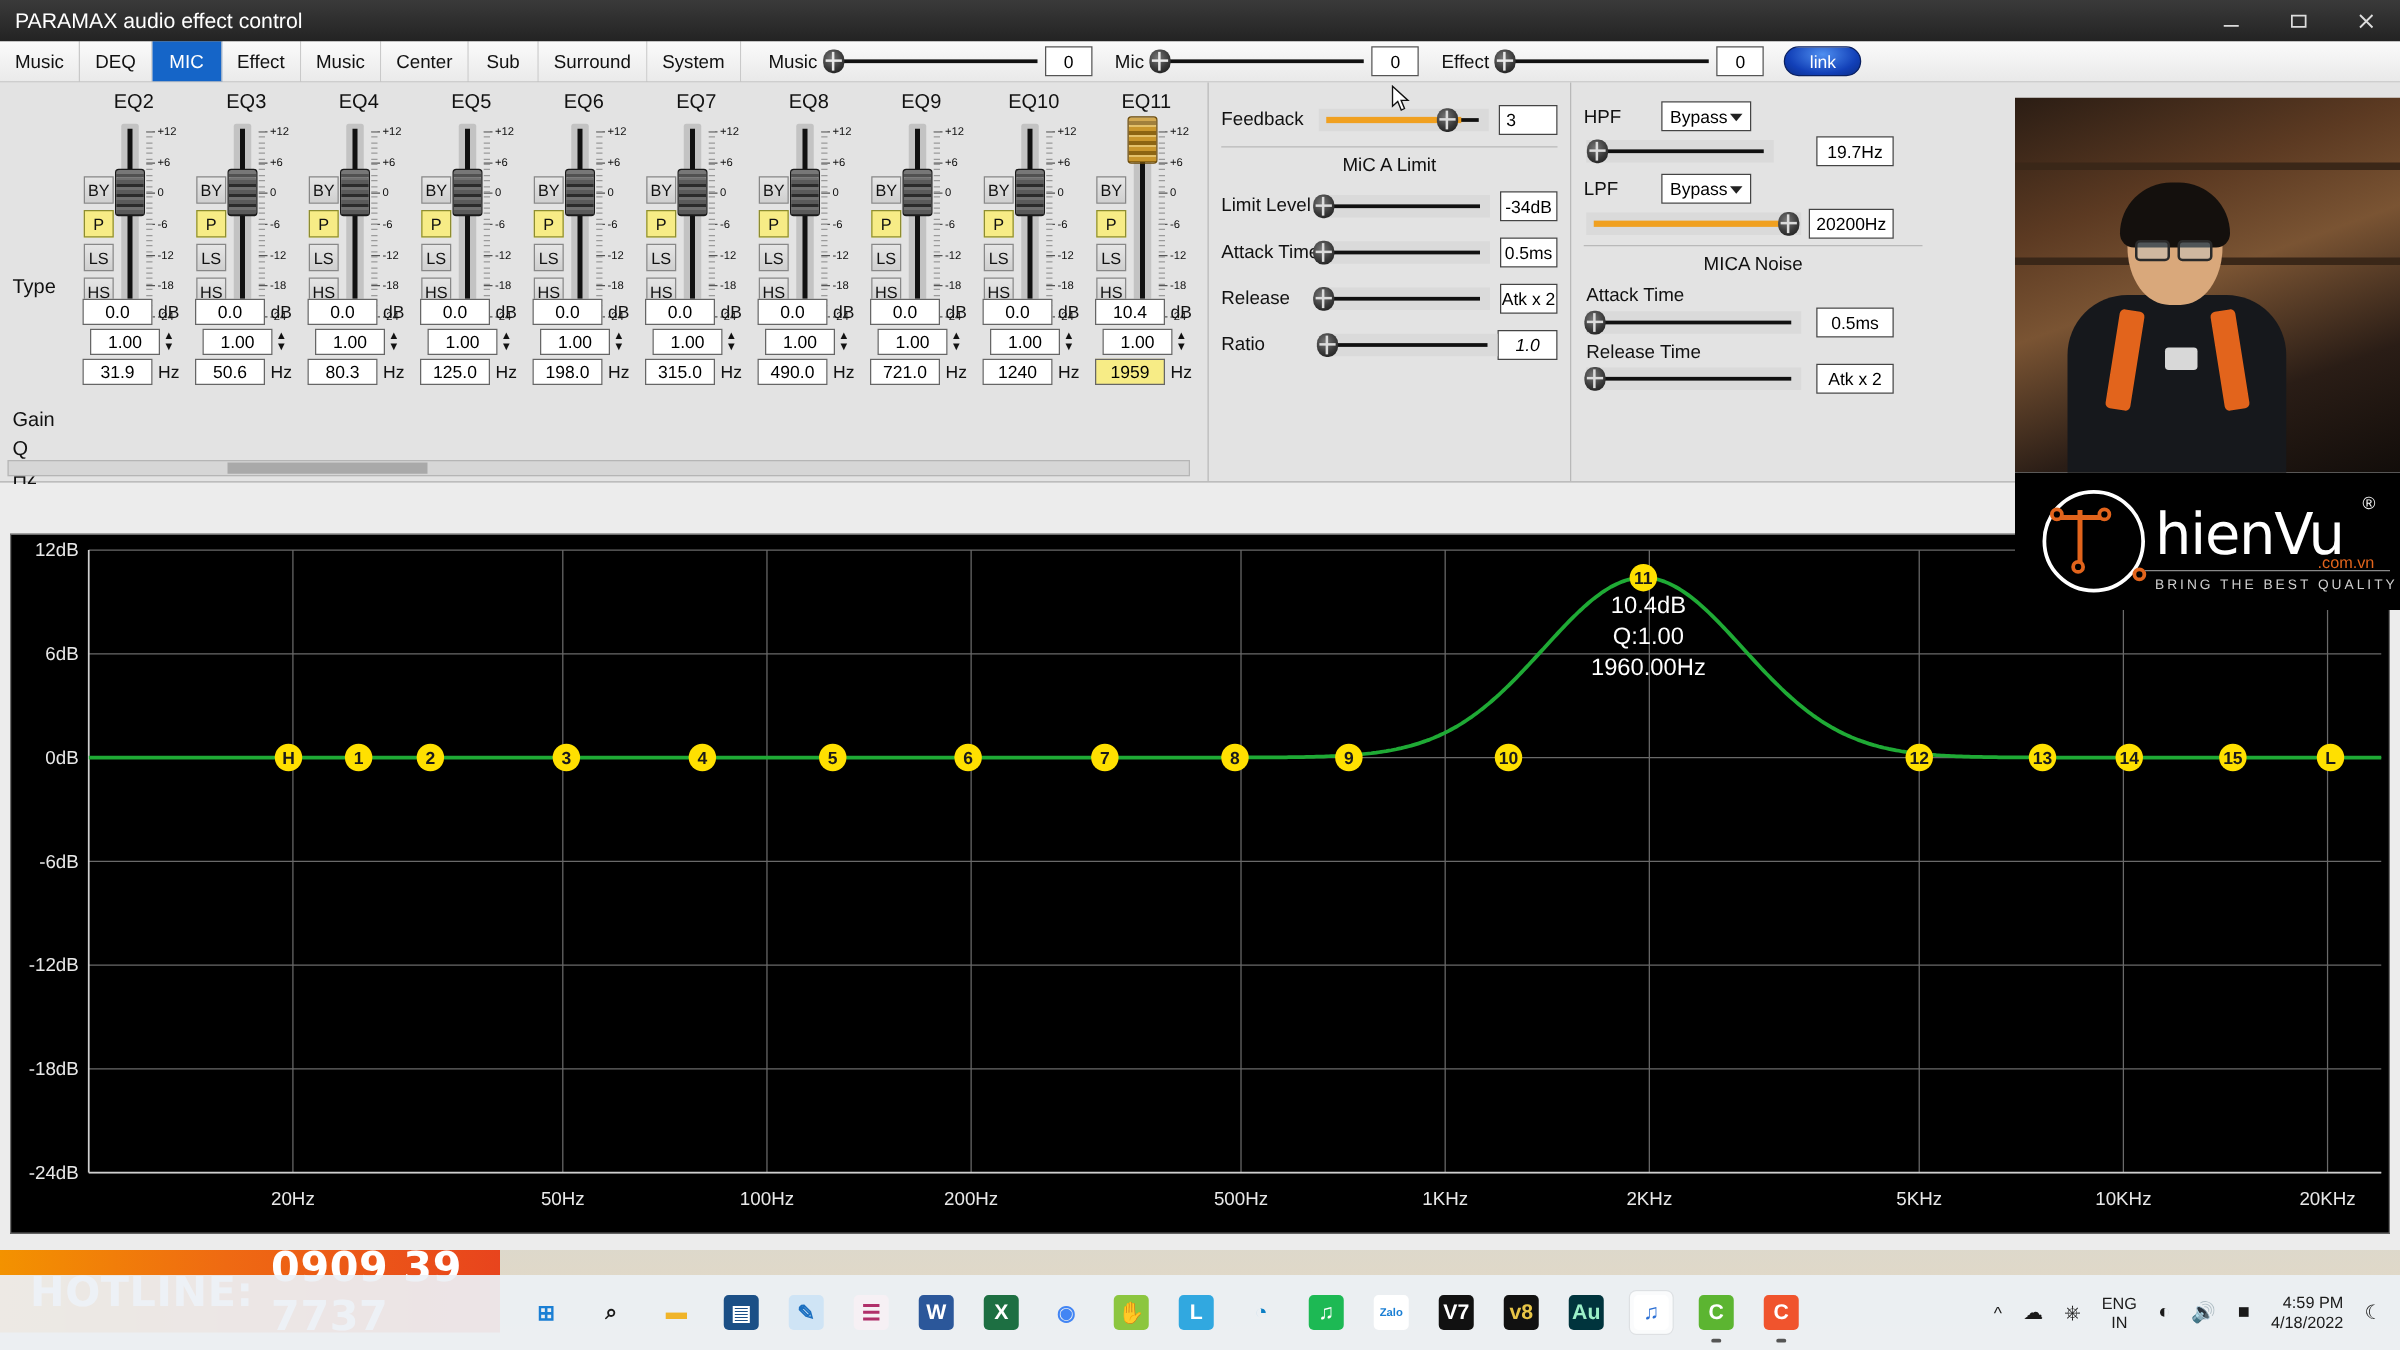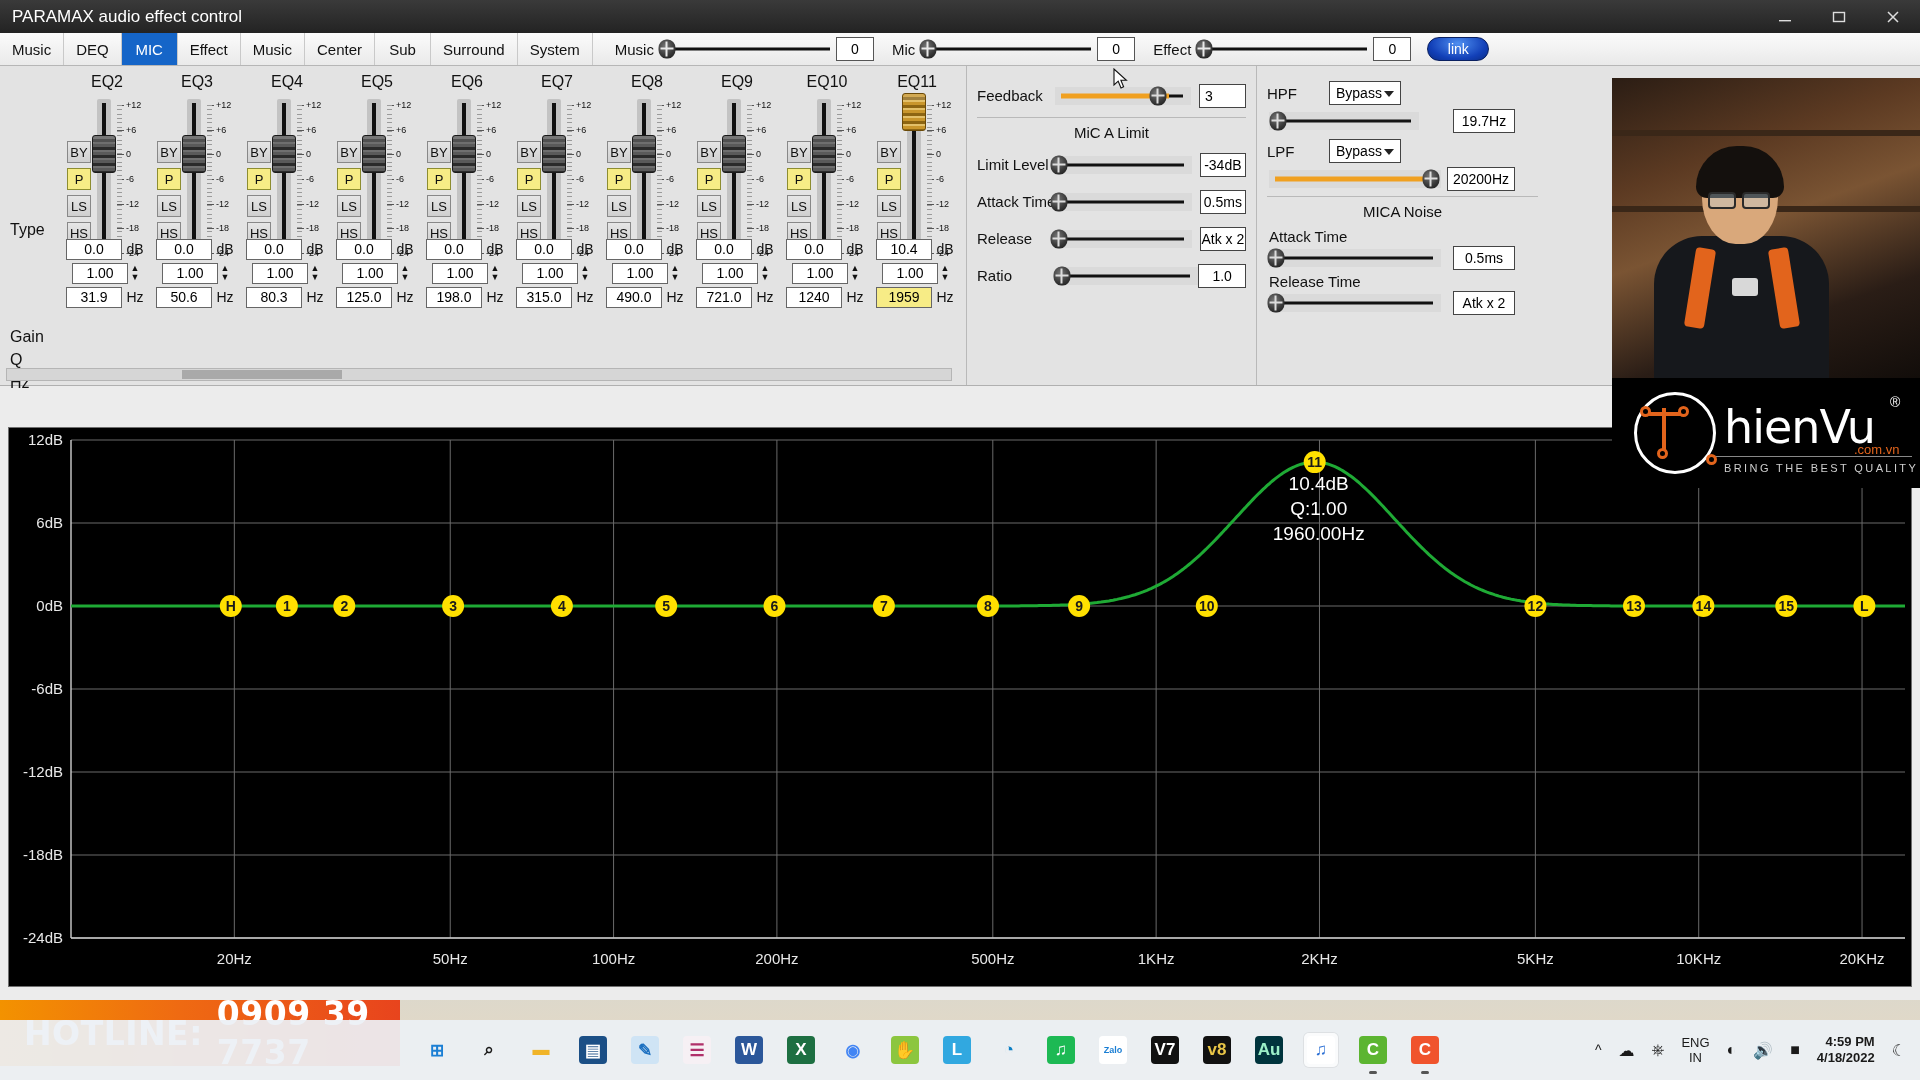--- a/index.html
+++ b/index.html
@@ -216,21 +216,21 @@
     display: flex; align-items: center;
   }
   .tb-icons { position: absolute; left: 420px; display: flex; align-items: center; gap: 18px; }
   .tbi { width: 34px; height: 34px; display:flex; align-items:center; justify-content:center;
     border-radius: 5px; font-size: 19px; color:#fff; font-weight: bold; position: relative; }
   .tbi.active { background: rgba(255,255,255,.75); box-shadow: 0 0 0 1px rgba(0,0,0,.06); }
   .tbi .ud { position:absolute; bottom:-7px; left:50%; transform:translateX(-50%);
     width:8px; height:3px; background:#555; border-radius:2px; }
   .tray { position: absolute; right: 14px; display: flex; align-items: center; gap: 17px; color:#1a1a1a; }
   .tray .lang { font-size: 13px; line-height: 15px; text-align:center; }
-  .clock { font-size: 13px; line-height: 16px; text-align: right; font-weight: bold; }
+  .clock { font-size: 13px; line-height: 16px; text-align: right; }
 </style>
 </head>
 <body>
 
 <div id="app">
   <div class="wallpaper"></div>
 
   <div class="window">
 
     <div class="titlebar">
@@ -1145,21 +1145,21 @@
                   <div class="cknob" style="left:3%"></div>
                 </div>
                 <div class="cval" style="width: 54px; margin-left: 8px;">Atk x 2</div>
               </div>
               <div class="crow" style="height: 31px;">
                 <div class="clabel" style="width: 92px;">Ratio</div>
                 <div class="cslider" style="width: 160px;">
                   <div class="ctrack"></div>
                   <div class="cknob" style="left:3%"></div>
                 </div>
-                <div class="cval" style="width: 54px; margin-left: 0;">1.0</div>
+                <div class="cval" style="width: 54px; margin-left: 0; font-style: italic;">1.0</div>
               </div>
             </div>
         </div>
 
         <div class="ctrlcol c2">
           <div class="crow" style="height:26px;margin-bottom:2px">
             <div class="clabel" style="width:62px">HPF</div>
             <div class="ddown">
               <span>Bypass</span>
               <span class="arrow"></span>

